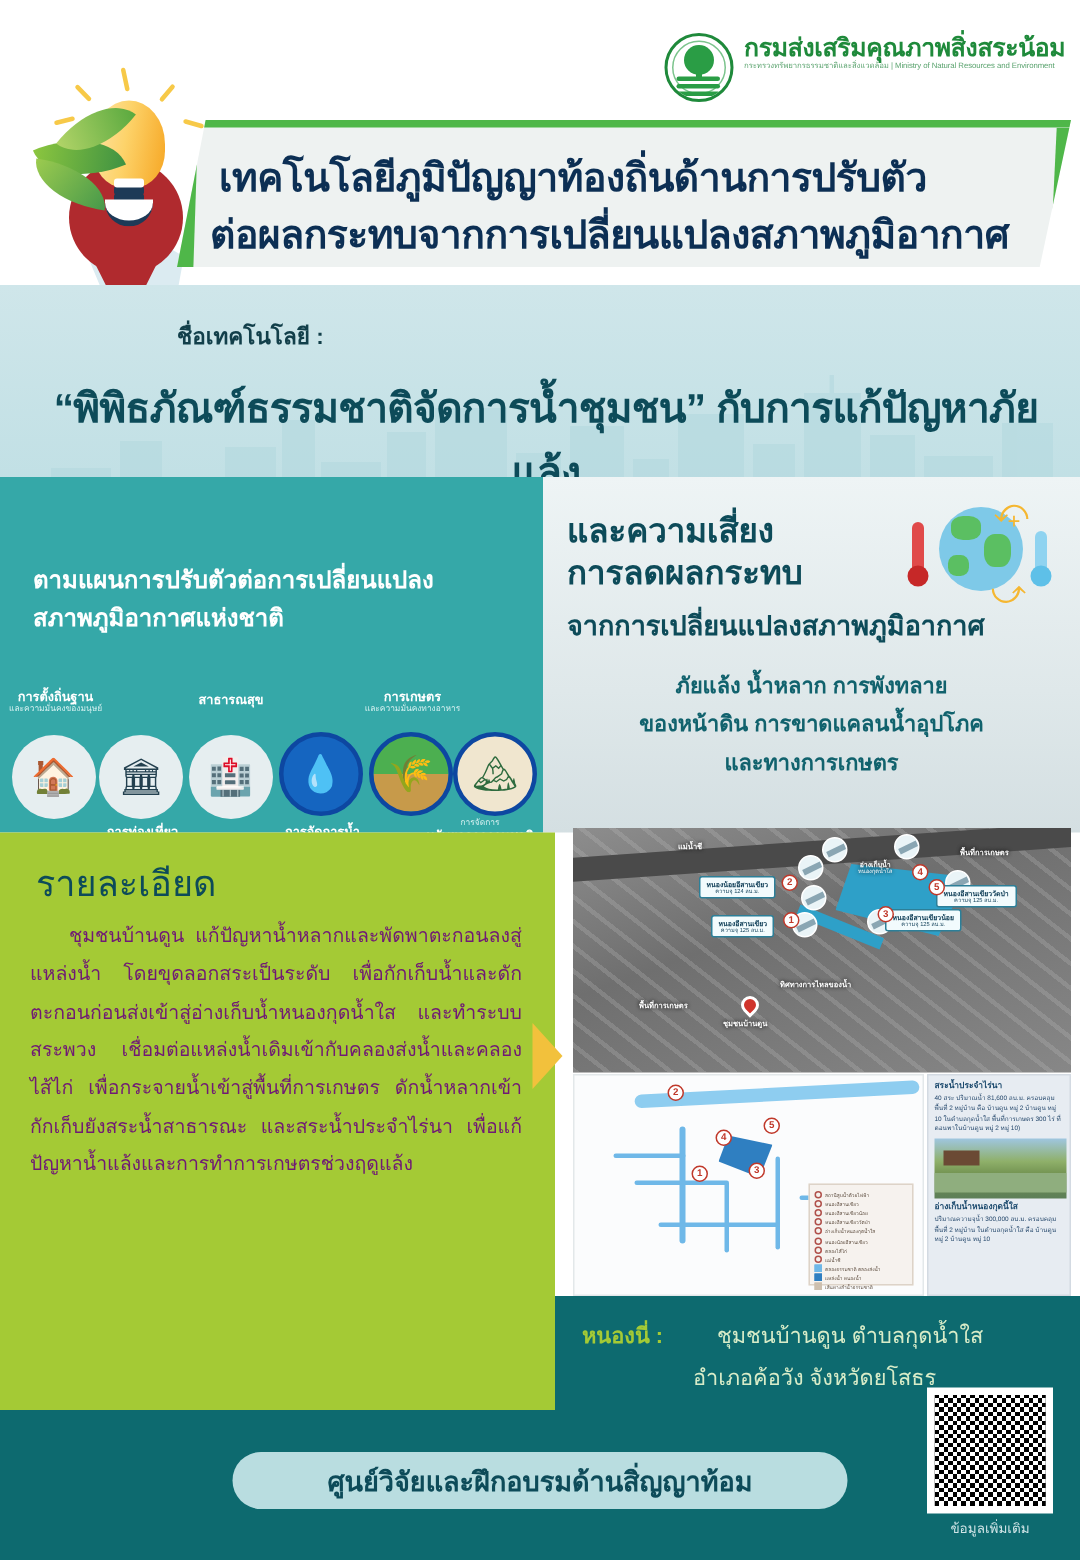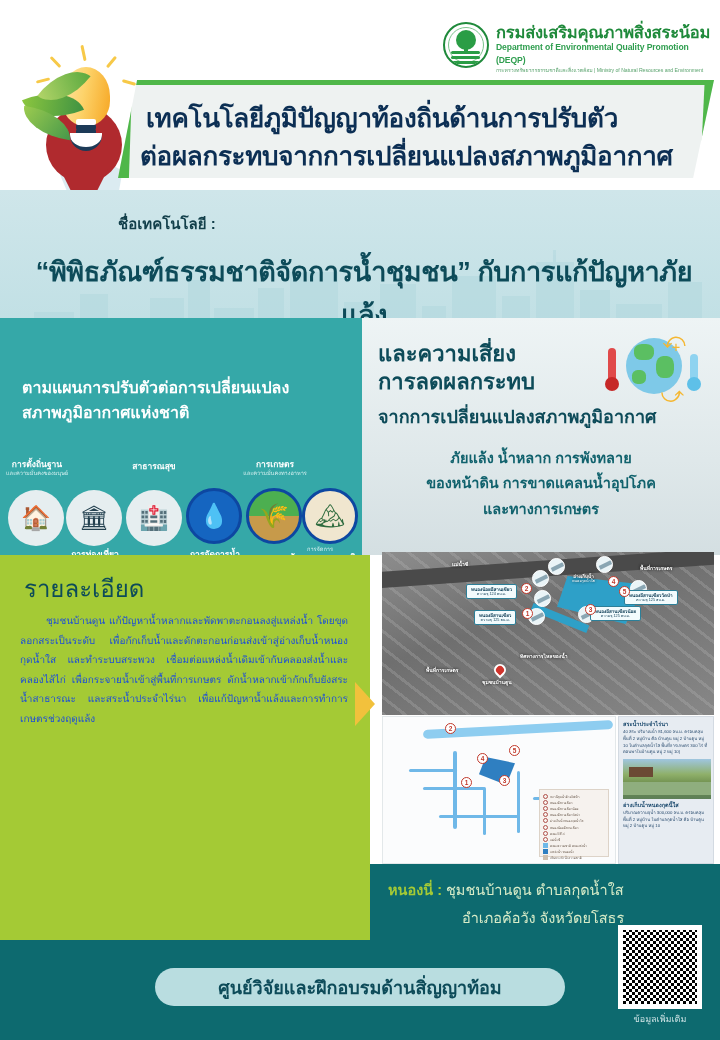--- a/index.html
+++ b/index.html
@@ -104,21 +104,21 @@
   .th-red { right:104px; top:30px; height:34px; background:#e04a4a; }
   .th-red:after { content:""; position:absolute; left:-3px; bottom:-9px; width:14px; height:14px;
      border-radius:50%; background:#c62828; }
   .th-blue { right:22px; top:36px; height:28px; background:#8fd3f0; }
   .th-blue:after { content:""; position:absolute; left:-3px; bottom:-9px; width:14px; height:14px;
      border-radius:50%; background:#5ec0e8; }
 
   
   .details { position:absolute; top:555px; left:0; width:370px; height:385px; background:#a4ca35; }
   .det-h { position:absolute; left:24px; top:14px; font-size:24px; font-weight:normal; color:#0d4b59; }
-  .det-body { position:absolute; left:20px; top:56px; width:328px; font-size:10px; color:#1d4ed8;
+  .det-body { position:absolute; left:20px; top:56px; width:328px; font-size:13px; color:#701a75;
      line-height:1.95; text-indent:26px; text-align:justify; }
   .det-arrow { position:absolute; left:355px; top:682px; width:0; height:0;
      border-top:22px solid transparent; border-bottom:22px solid transparent; border-left:20px solid #f2c13c; }
 
   
   .aerial { position:absolute; left:382px; top:552px; width:332px; height:163px;
      background:linear-gradient(160deg,#8d8d8d 0%,#6f6f6f 40%,#878787 100%); overflow:hidden; }
   .aerial .river { position:absolute; left:-10px; top:8px; width:360px; height:16px;
      background:#4a4a4a; transform:rotate(-4deg); }
   .aerial .pond { position:absolute; left:175px; top:24px; width:88px; height:48px;
@@ -160,21 +160,21 @@
   .sc-title { font-size:5.6px; font-weight:bold; color:#1c4a6e; line-height:1.3; }
   .sc-body { font-size:4.3px; color:#24476b; line-height:1.55; margin-top:1px; }
   .sc-photo { width:88px; height:40px; margin:3px 0;
      background:linear-gradient(180deg,#9fc6e0 0%,#8fb06a 38%,#6f8f4e 62%,#5d7f58 100%); position:relative; overflow:hidden; }
   .sc-photo .hut { position:absolute; left:6px; top:8px; width:24px; height:10px; background:#6b4a34; }
   .sc-photo .water { position:absolute; left:0; bottom:4px; width:100%; height:13px; background:#8fae7e; }
 
   
   .locband { position:absolute; left:370px; top:864px; width:350px; height:76px; background:#0d6a6f; }
   .loc-key { position:absolute; left:18px; top:14px; font-size:14.5px; font-weight:bold; color:#a4ca35; }
-  .loc-v1 { position:absolute; left:76px; top:14px; font-size:14.5px; color:#d8ecc8; }
+  .loc-v1 { position:absolute; left:108px; top:14px; font-size:14.5px; color:#d8ecc8; }
   .loc-v2 { position:absolute; left:92px; top:42px; font-size:14.5px; color:#d8ecc8; }
 
   
   .footer { position:absolute; left:0; top:940px; width:720px; height:100px; background:#0d6a6f; }
   .foot-pill { position:absolute; left:155px; top:28px; width:410px; height:38px;
      background:#b9dde0; border-radius:19px; display:flex; align-items:center; justify-content:center;
      font-size:18px; font-weight:bold; color:#0d4b59; }
   .qr-box { position:absolute; left:618px; top:925px; width:84px; height:84px; background:#fff; padding:5px; }
   .qr { width:74px; height:74px;
      background-image:
@@ -196,21 +196,20 @@
       <div class="deqp-seal">
         <div class="ring"></div>
           <div class="tree"></div>
           <div class="trunk"></div>
         <div class="wave w1"></div>
           <div class="wave w2"></div>
           <div class="wave w3"></div>
       </div>
       <div class="deqp-txt">
         <div class="deqp-th">กรมส่งเสริมคุณภาพสิ่งสระน้อม</div>
-        <div class="deqp-en">Department of Environmental Quality Promotion (DEQP)</div>
         <div class="deqp-sub">กระทรวงทรัพยากรธรรมชาติและสิ่งแวดล้อม | Ministry of Natural Resources and Environment</div>
       </div>
     </div>
 
     <div class="emblem">
       <div class="thai-map"></div>
       <div class="ray" style="left:72px;top:0;width:3px;height:16px;transform:rotate(-12deg)"></div>
       <div class="ray" style="left:44px;top:10px;width:3px;height:14px;transform:rotate(-44deg)"></div>
       <div class="ray" style="left:100px;top:10px;width:3px;height:14px;transform:rotate(40deg)"></div>
       <div class="ray" style="left:26px;top:34px;width:14px;height:3px;transform:rotate(-14deg)"></div>

